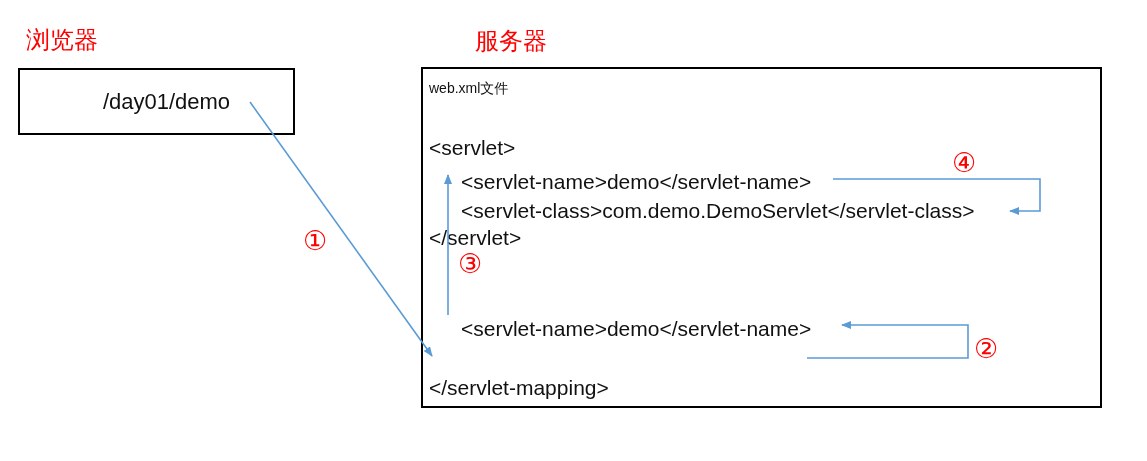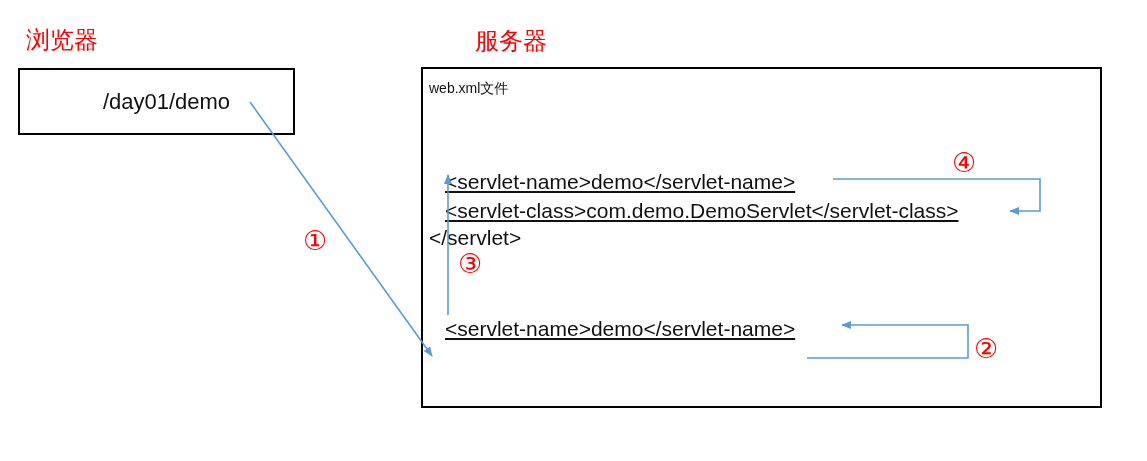--- a/index.html
+++ b/index.html
@@ -37,21 +37,21 @@
   .server-box {
     left: 421px; top: 67px; width: 681px; height: 341px;
   }
   .code-line {
     position: absolute;
     left: 6px;
     font-size: 21px;
     line-height: 26px;
     white-space: pre;
   }
-  .code-line.indent { left: 22px; text-decoration: underline; }
+  .code-line.indent { left: 38px; }
   .file-title { font-size: 14px; }
   .step {
     position: absolute;
     transform: translate(-50%, -50%);
     color: #ff0000;
     font-family: "DejaVu Sans", sans-serif;
     font-size: 27px;
     line-height: 27px;
   }
   svg.connectors {
@@ -68,24 +68,26 @@
 
   <div class="label browser-label">浏览器</div>
   <div class="label server-label">服务器</div>
 
   <div class="box browser-box">
     <span>/day01/demo</span>
   </div>
 
   <div class="box server-box">
     <div class="code-line file-title" style="top:6px">web.xml文件</div>
+    <div class="code-line" style="top:66px">&lt;servlet&gt;</div>
     <div class="code-line indent" style="top:100px">&lt;servlet-name&gt;demo&lt;/servlet-name&gt;</div>
     <div class="code-line indent" style="top:129px">&lt;servlet-class&gt;com.demo.DemoServlet&lt;/servlet-class&gt;</div>
     <div class="code-line" style="top:156px">&lt;/servlet&gt;</div>
     <div class="code-line indent" style="top:247px">&lt;servlet-name&gt;demo&lt;/servlet-name&gt;</div>
+    <div class="code-line" style="top:306px">&lt;/servlet-mapping&gt;</div>
   </div>
 
   <svg class="connectors" viewBox="0 0 1147 461" xmlns="http://www.w3.org/2000/svg">
     <defs>
       <marker id="ah" markerUnits="userSpaceOnUse" markerWidth="10" markerHeight="8" refX="9" refY="4" orient="auto">
         <path d="M0,0 L10,4 L0,8 Z" fill="#5b9bd5"></path>
       </marker>
     </defs>
     <path d="M250,102 L432,356" fill="none" stroke="#5b9bd5" stroke-width="1.6" marker-end="url(#ah)"></path>
     <path d="M807,358 L968,358 L968,325 L842,325" fill="none" stroke="#5b9bd5" stroke-width="1.6" marker-end="url(#ah)"></path>

